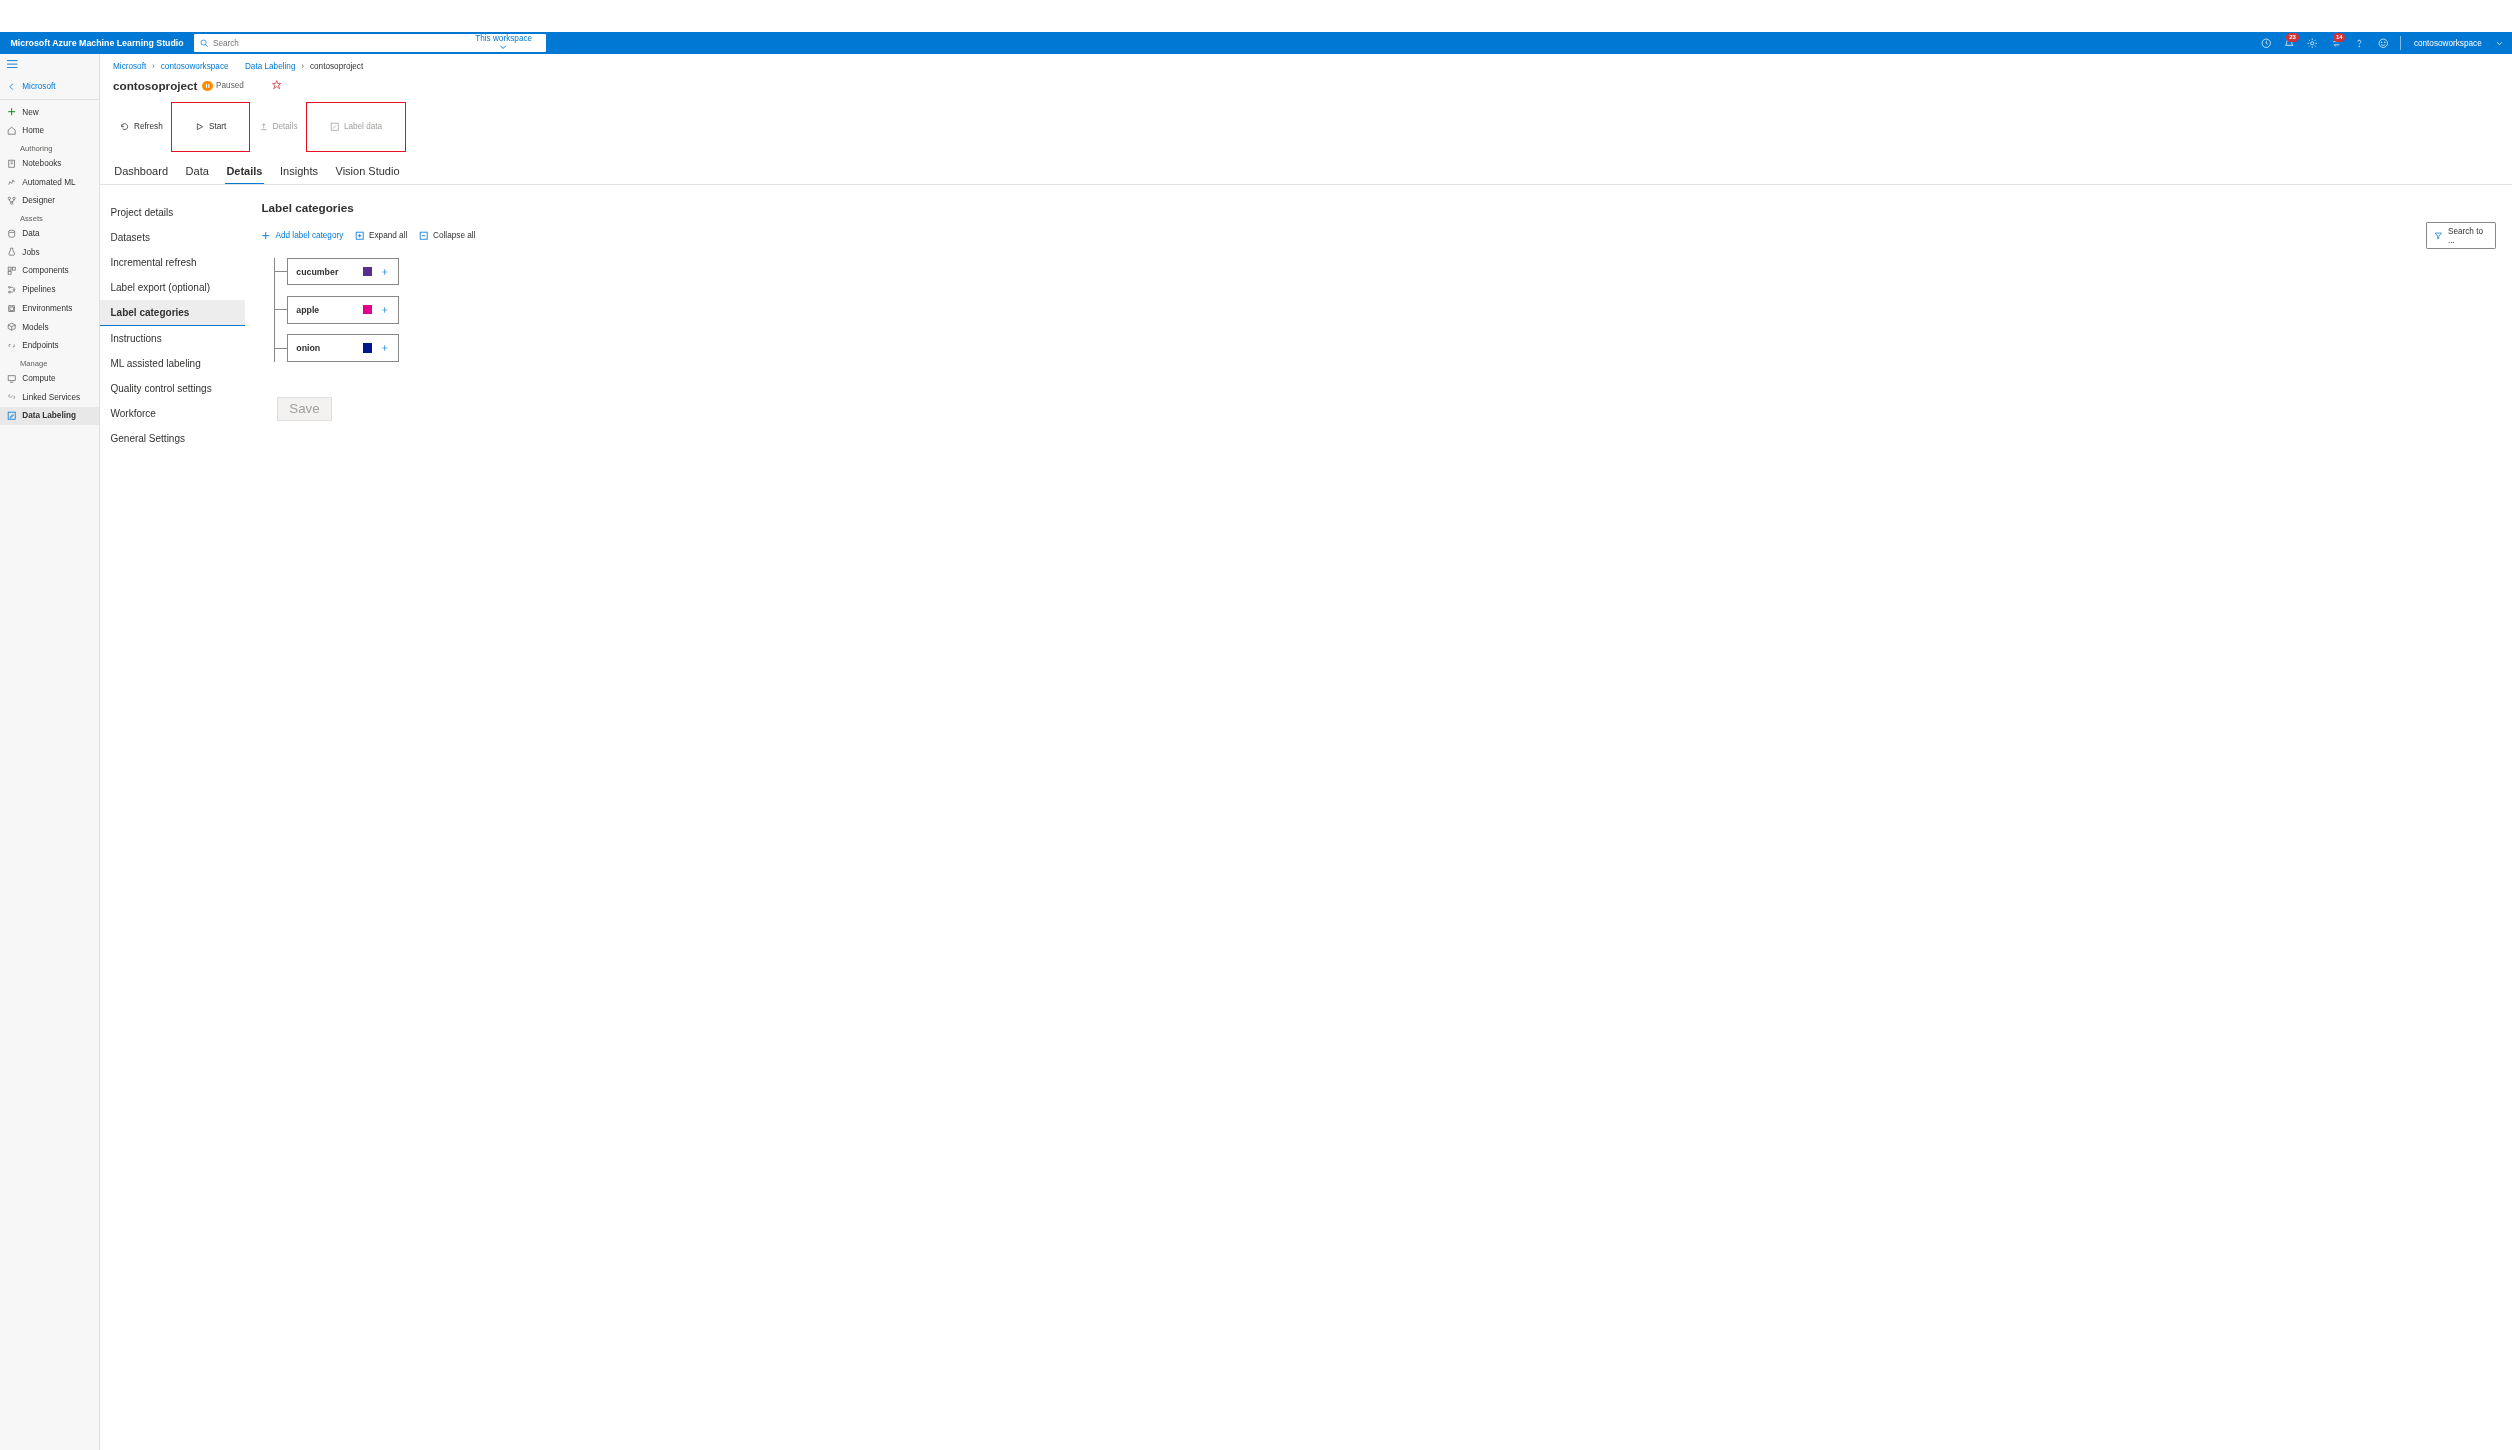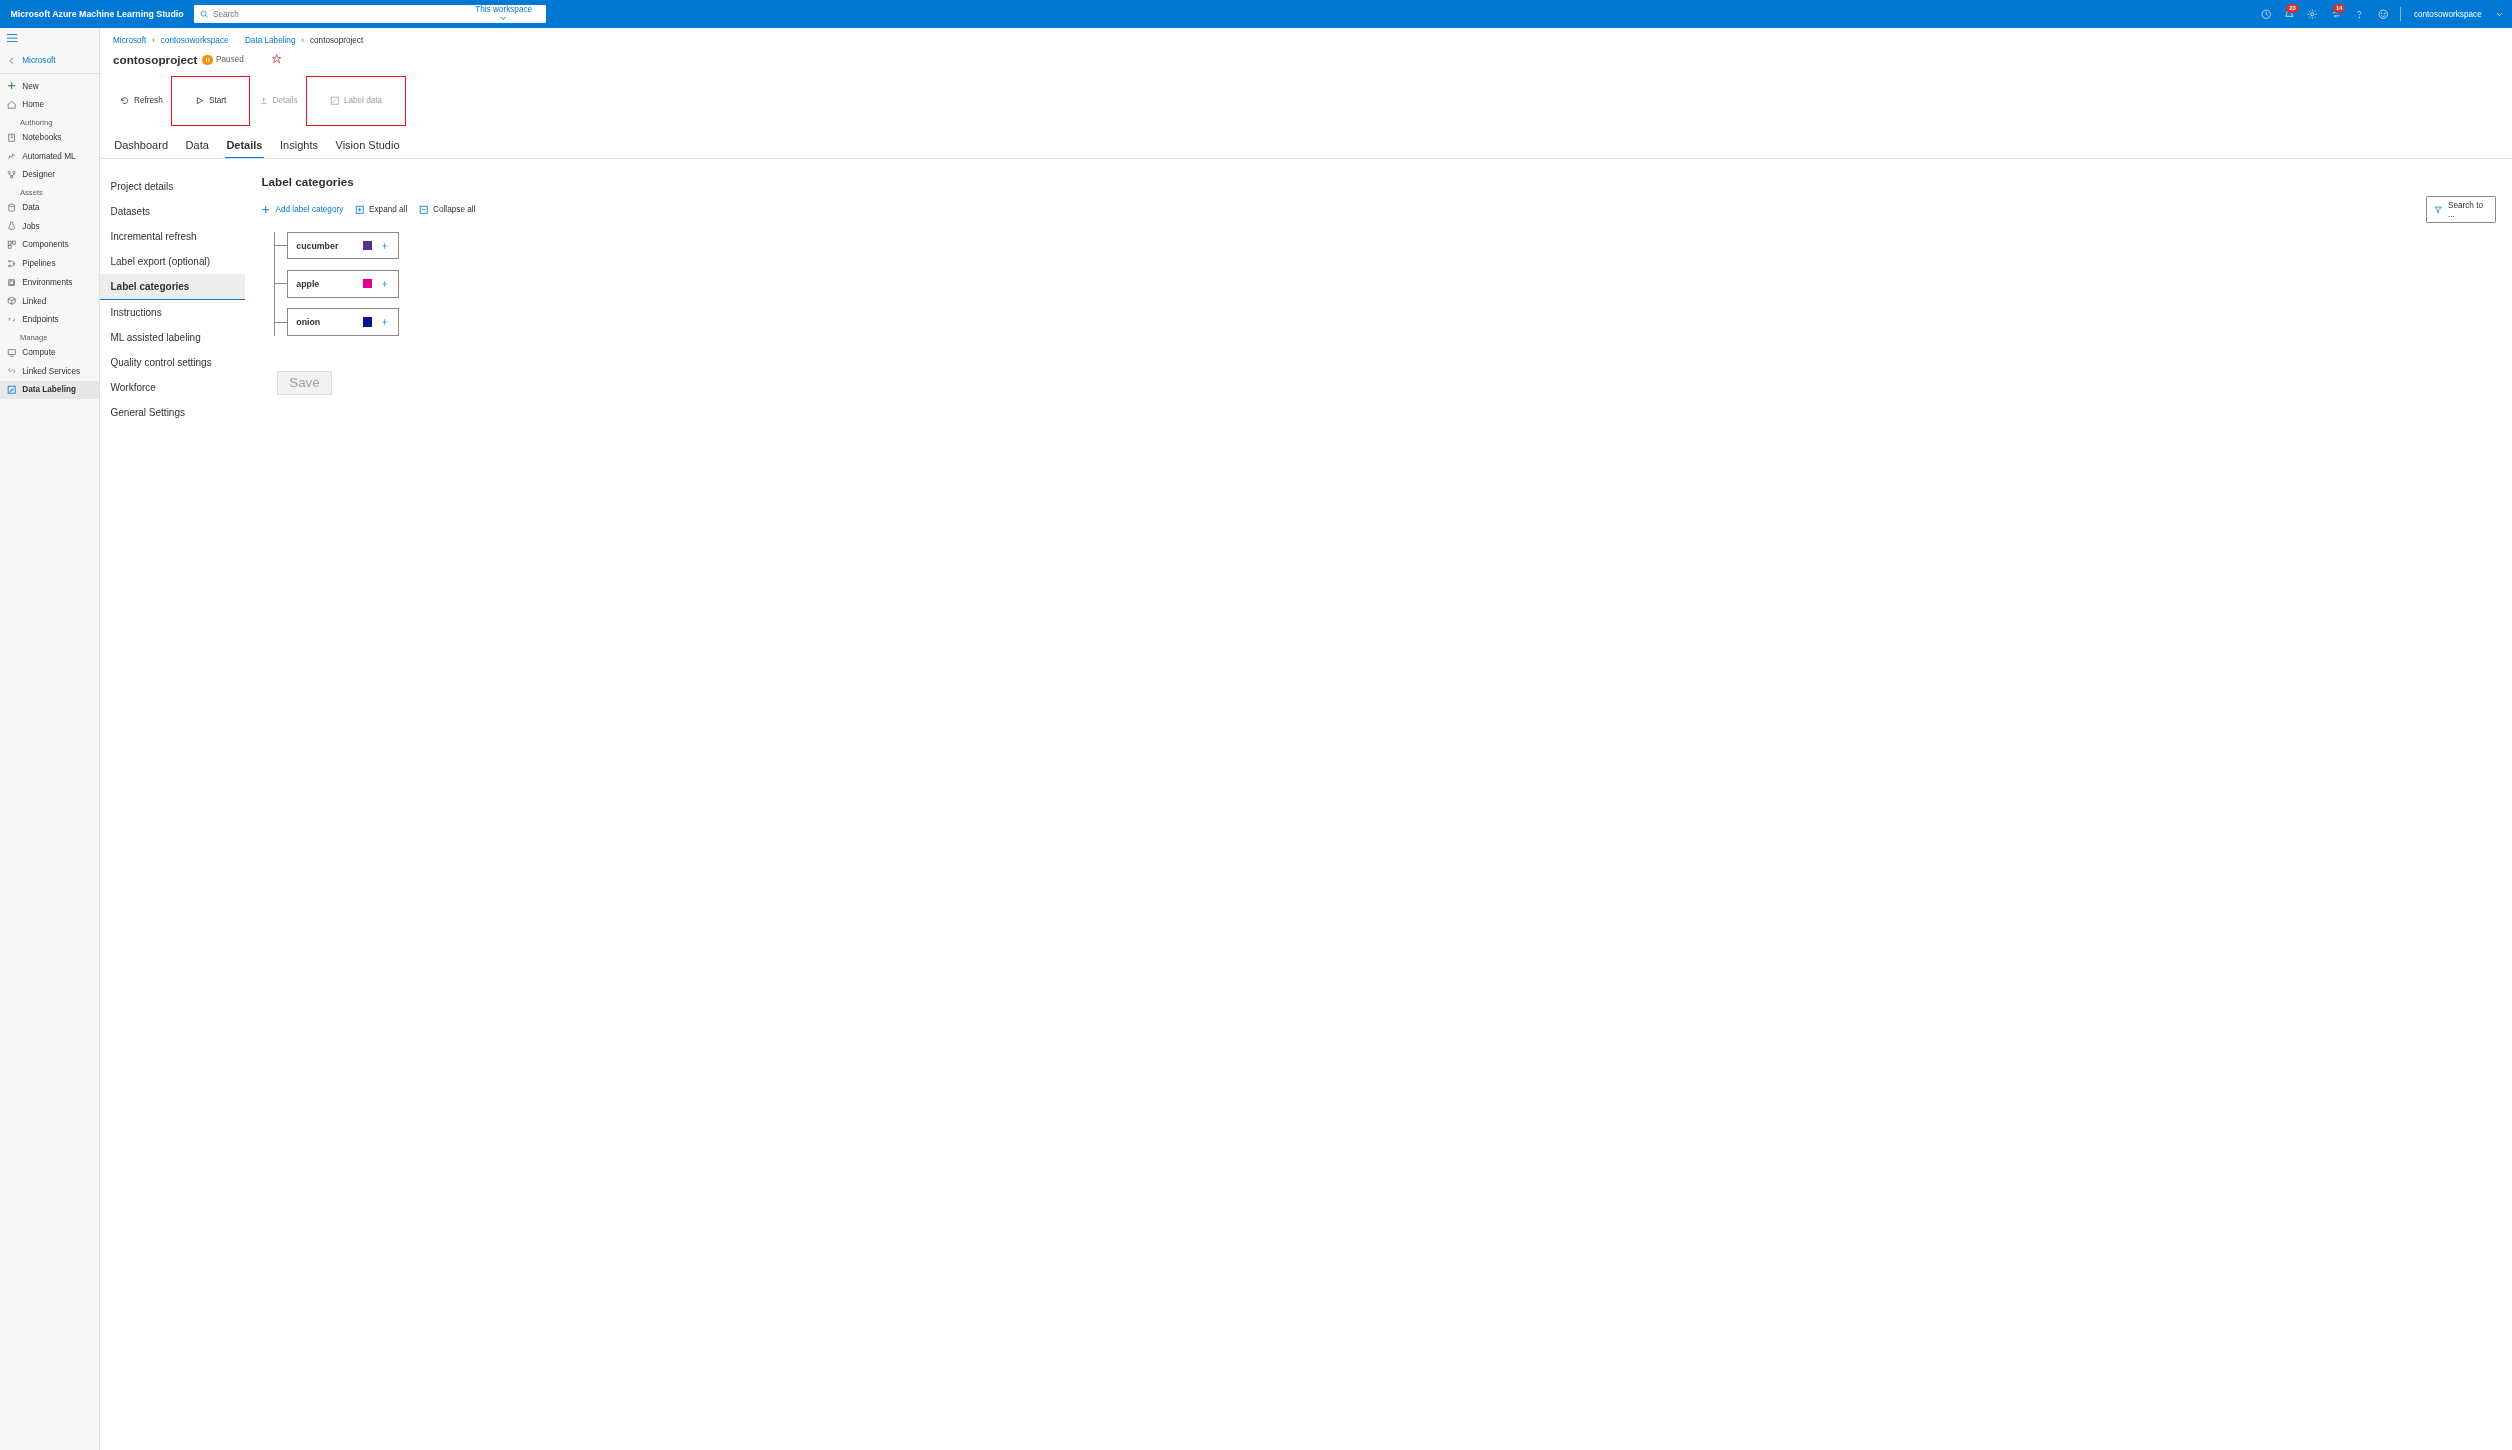--- a/index.html
+++ b/index.html
@@ -1,21 +1,21 @@
 <!DOCTYPE html>
 <html style="font-size:9.4px"><head>
 <meta charset="utf-8">
 <style>
   * { margin: 0; padding: 0; box-sizing: border-box; font-family: "Segoe UI", Tahoma, sans-serif; }
   body { background: #fff; color: #323130; font-size: 8.2px; }
 
   
   .topbar {
     display: flex; align-items: center;
-    background: #0078d4; color: #fff; height: 28px;
+    background: #0078d4; color: #fff; height: 22px; margin-top: 32px;
   }
   .topbar .brand { padding: 0 10.5px; font-size: 8.8px; font-weight: 600; white-space: nowrap; }
   .topbar .searchwrap { display: flex; align-items: center; flex: 1; }
   .topbar .search {
     flex: 1; display: flex; align-items: center;
     background: #fff; color: #323130; height: 17.6px; border-radius: 1.2px;
     padding: 0 5.9px; max-width: 352px;
   }
   .topbar .search svg { width: 8.2px; height: 8.2px; margin-right: 4.7px; color: #0078d4; }
   .topbar .search input { border: none; outline: none; flex: 1; font-size: 8.2px; }
@@ -289,21 +289,21 @@
           <rect x="3" y="3" width="10" height="10"></rect>
           <rect x="5" y="5" width="6" height="6"></rect>
         </svg>
       <span>Environments</span>
     </div>
     <div class="nav-item">
       <svg viewBox="0 0 16 16" fill="none" stroke="currentColor" stroke-width="1.2">
           <path d="M8 2l6 3v6l-6 3-6-3V5z"></path>
           <path d="M2 5l6 3 6-3M8 8v6"></path>
         </svg>
-      <span>Linked</span>
+      <span>Models</span>
     </div>
     <div class="nav-item">
       <svg viewBox="0 0 16 16" fill="none" stroke="currentColor" stroke-width="1.2">
           <path d="M4 10a4 4 0 0 1 0-4h2M12 6a4 4 0 0 1 0 4h-2"></path>
         </svg>
       <span>Endpoints</span>
     </div>
     <div class="section-label">Manage</div>
     <div class="nav-item">
       <svg viewBox="0 0 16 16" fill="none" stroke="currentColor" stroke-width="1.2">

